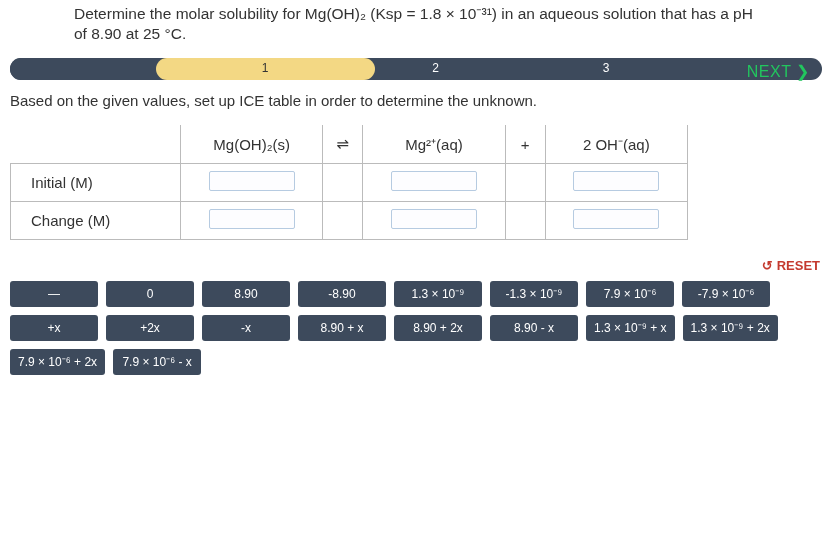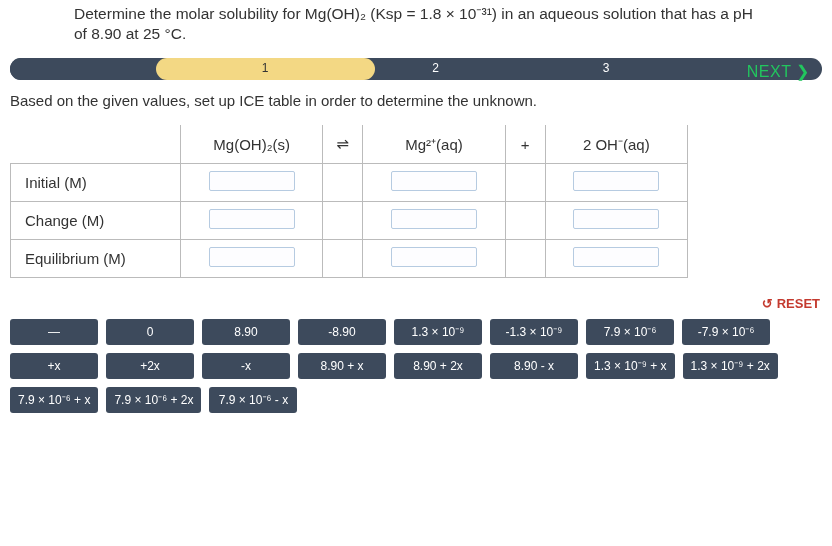--- a/index.html
+++ b/index.html
@@ -78,21 +78,21 @@
   .ice th, .ice td {
     border: 1px solid #bbb;
     padding: 6px 8px;
     text-align: center;
     font-weight: normal;
     height: 38px;
   }
   .ice .rowlabel {
     text-align: left;
     width: 170px;
-    padding-left: 14px;
+    padding-left: 20px;
     font-size: 15px;
   }
   .ice th.header { font-size: 15px; border-top: none;}
   .ice .noborder { border-top: none; border-left:none; background:#fff;}
   .ice .op { width: 40px; border-left:none; border-right:none; font-size:16px;}
   .slot {
     display: inline-block;
     width: 86px;
     height: 20px;
     border: 1px solid #b6cbe1;
@@ -165,28 +165,20 @@
   <tr>
     <td class="rowlabel">Initial (M)</td>
     <td><span class="slot"></span></td>
     <td class="op"></td>
     <td><span class="slot"></span></td>
     <td class="op"></td>
     <td><span class="slot"></span></td>
   </tr>
   <tr>
     <td class="rowlabel">Change (M)</td>
-    <td><span class="slot"></span></td>
-    <td class="op"></td>
-    <td><span class="slot"></span></td>
-    <td class="op"></td>
-    <td><span class="slot"></span></td>
-  </tr>
-  <tr>
-    <td class="rowlabel">Equilibrium (M)</td>
     <td><span class="slot"></span></td>
     <td class="op"></td>
     <td><span class="slot"></span></td>
     <td class="op"></td>
     <td><span class="slot"></span></td>
   </tr>
 </tbody>
   </table>
 
 <div class="reset-row">
@@ -206,16 +198,15 @@
   <div class="tile">7.9 × 10⁻⁶</div>
   <div class="tile">-7.9 × 10⁻⁶</div>
   <div class="tile">+x</div>
   <div class="tile">+2x</div>
   <div class="tile">-x</div>
   <div class="tile">8.90 + x</div>
   <div class="tile">8.90 + 2x</div>
   <div class="tile">8.90 - x</div>
   <div class="tile">1.3 × 10⁻⁹ + x</div>
   <div class="tile">1.3 × 10⁻⁹ + 2x</div>
-  <div class="tile">7.9 × 10⁻⁶ + x</div>
   <div class="tile">7.9 × 10⁻⁶ + 2x</div>
   <div class="tile">7.9 × 10⁻⁶ - x</div>
 </div>
 
 </body></html>

